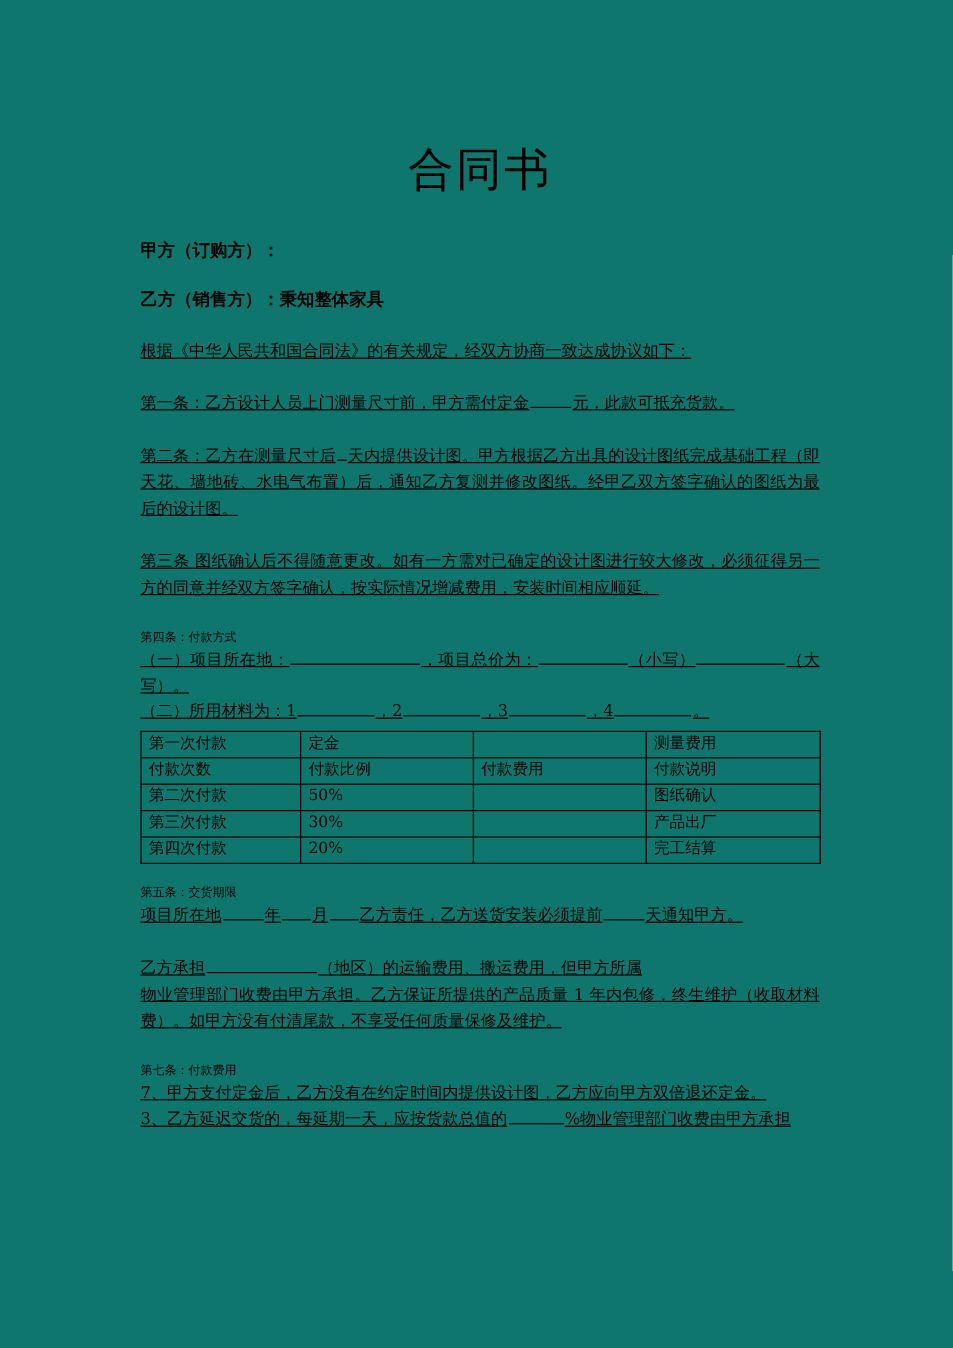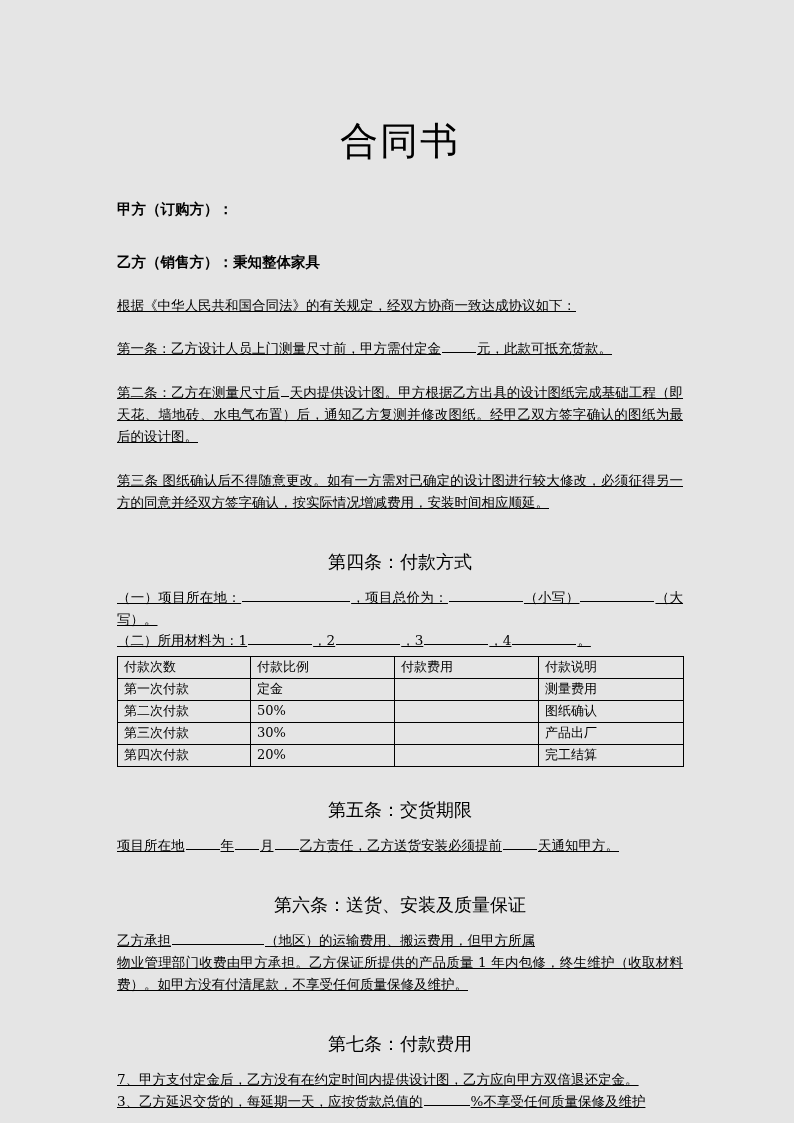--- a/index.html
+++ b/index.html
@@ -14,21 +14,21 @@
     color: #000000;
     overflow: hidden;
     position: relative;
   }
   .page {
     position: relative;
     width: 794px;
     height: 1123px;
     box-sizing: border-box;
     padding: 0;
-    background: #e5e5e5;
+    background: #0f766e;
   }
   .content {
     position: absolute;
     left: 117px;
     top: 0;
     width: 566px;
   }
   .doc-title {
     text-align: center;
     font-size: 38px;
@@ -42,21 +42,21 @@
   .party-line {
     font-weight: bold;
     font-size: 14.5px;
     line-height: 1.5;
     margin: 0;
   }
   .party-block {
     padding-top: 38px;
   }
   .party-block .party-line + .party-line {
-    margin-top: 31px;
+    margin-top: 19px;
   }
   .para {
     font-size: 13.5px;
     line-height: 1.62;
     margin: 0;
     text-align: justify;
     text-decoration: underline;
   }
   .gap-lg { height: 22px; }
   .gap-md { height: 17px; }
@@ -89,24 +89,23 @@
     padding: 2px 5px 2px 6px;
     height: 17px;
     vertical-align: middle;
     font-family: "DejaVu Serif", "Liberation Serif", serif;
   }
   .pay-table col.c1 { width: 133px; }
   .pay-table col.c2 { width: 144px; }
   .pay-table col.c3 { width: 144px; }
   .pay-table col.c4 { width: 145px; }
   .sub-head {
-    font-size: 18px;
+    font-size: 10px;
     line-height: 1.62;
-    margin: 11px;
-    text-align: center;
+    margin: 0;
   }
 </style>
 </head>
 <body>
 
 <div class="page">
   <div class="content">
 
     <h1 class="doc-title">合同书</h1>
 
@@ -135,30 +134,30 @@
     <div class="gap-xs"></div>
     <table class="pay-table">
       <colgroup>
           <col class="c1">
           <col class="c2">
           <col class="c3">
           <col class="c4">
         </colgroup>
       <tbody>
         <tr>
+          <td>第一次付款</td>
+          <td>定金</td>
+          <td></td>
+          <td>测量费用</td>
+        </tr>
+        <tr>
           <td>付款次数</td>
           <td>付款比例</td>
           <td>付款费用</td>
           <td>付款说明</td>
-        </tr>
-        <tr>
-          <td>第一次付款</td>
-          <td>定金</td>
-          <td></td>
-          <td>测量费用</td>
         </tr>
         <tr>
           <td>第二次付款</td>
           <td>50%</td>
           <td></td>
           <td>图纸确认</td>
         </tr>
         <tr>
           <td>第三次付款</td>
           <td>30%</td>
@@ -172,23 +171,22 @@
           <td>完工结算</td>
         </tr>
       </tbody>
     </table>
 
     <div class="gap-md"></div>
     <p class="sub-head">第五条：交货期限</p>
     <p class="para"><span>项目所在地</span><span class="blank b-4"></span><span>年</span><span class="blank b-3"></span><span>月</span><span class="blank b-3"></span><span>乙方责任，乙方送货安装必须提前</span><span class="blank b-4"></span><span>天通知甲方。</span></p>
 
     <div class="gap-lg"></div>
-    <p class="sub-head">第六条：送货、安装及质量保证</p>
     <p class="para"><span>乙方承担</span><span class="blank b-12"></span><span>（地区）的运输费用、搬运费用，但甲方所属</span></p>
     <p class="para">物业管理部门收费由甲方承担。乙方保证所提供的产品质量 1 年内包修，终生维护（收取材料费）。如甲方没有付清尾款，不享受任何质量保修及维护。</p>
 
     <div class="gap-lg"></div>
     <p class="sub-head">第七条：付款费用</p>
     <p class="para">7、甲方支付定金后，乙方没有在约定时间内提供设计图，乙方应向甲方双倍退还定金。</p>
-    <p class="para"><span>3、乙方延迟交货的，每延期一天，应按货款总值的</span><span class="blank b-6"></span><span>%不享受任何质量保修及维护</span></p>
+    <p class="para"><span>3、乙方延迟交货的，每延期一天，应按货款总值的</span><span class="blank b-6"></span><span>%物业管理部门收费由甲方承担</span></p>
 
   </div>
 </div>
 
 </body></html>

